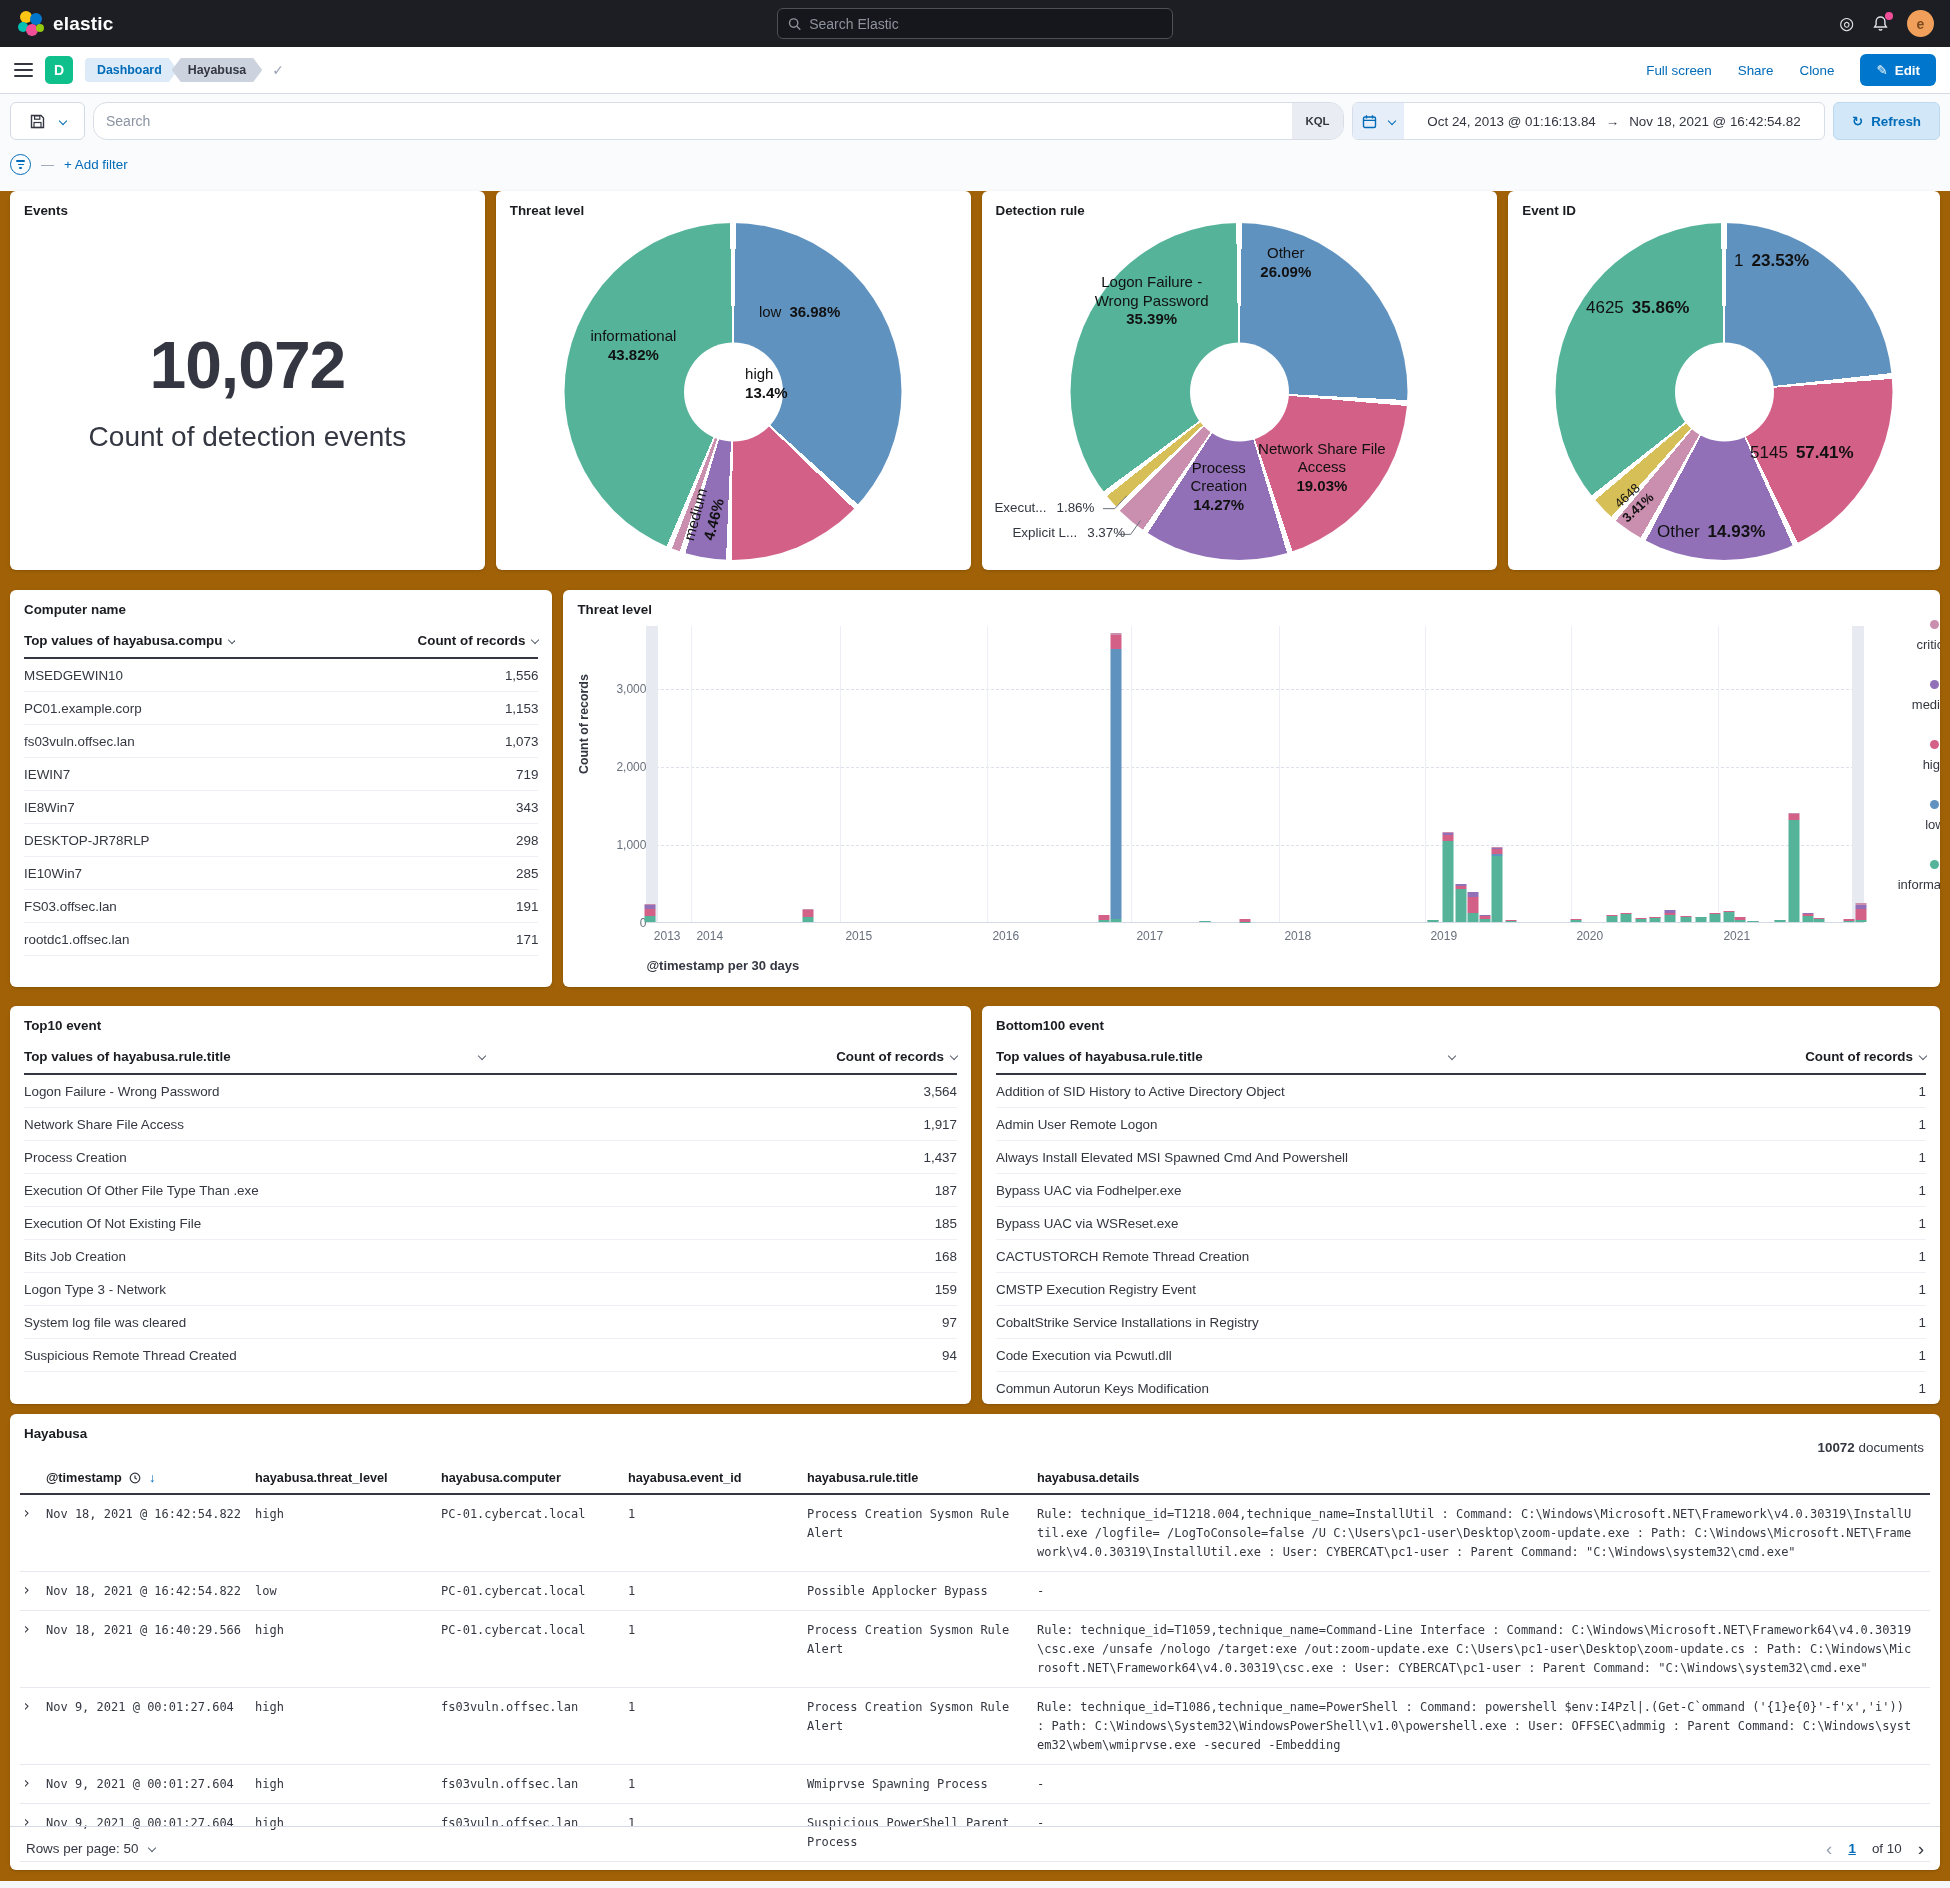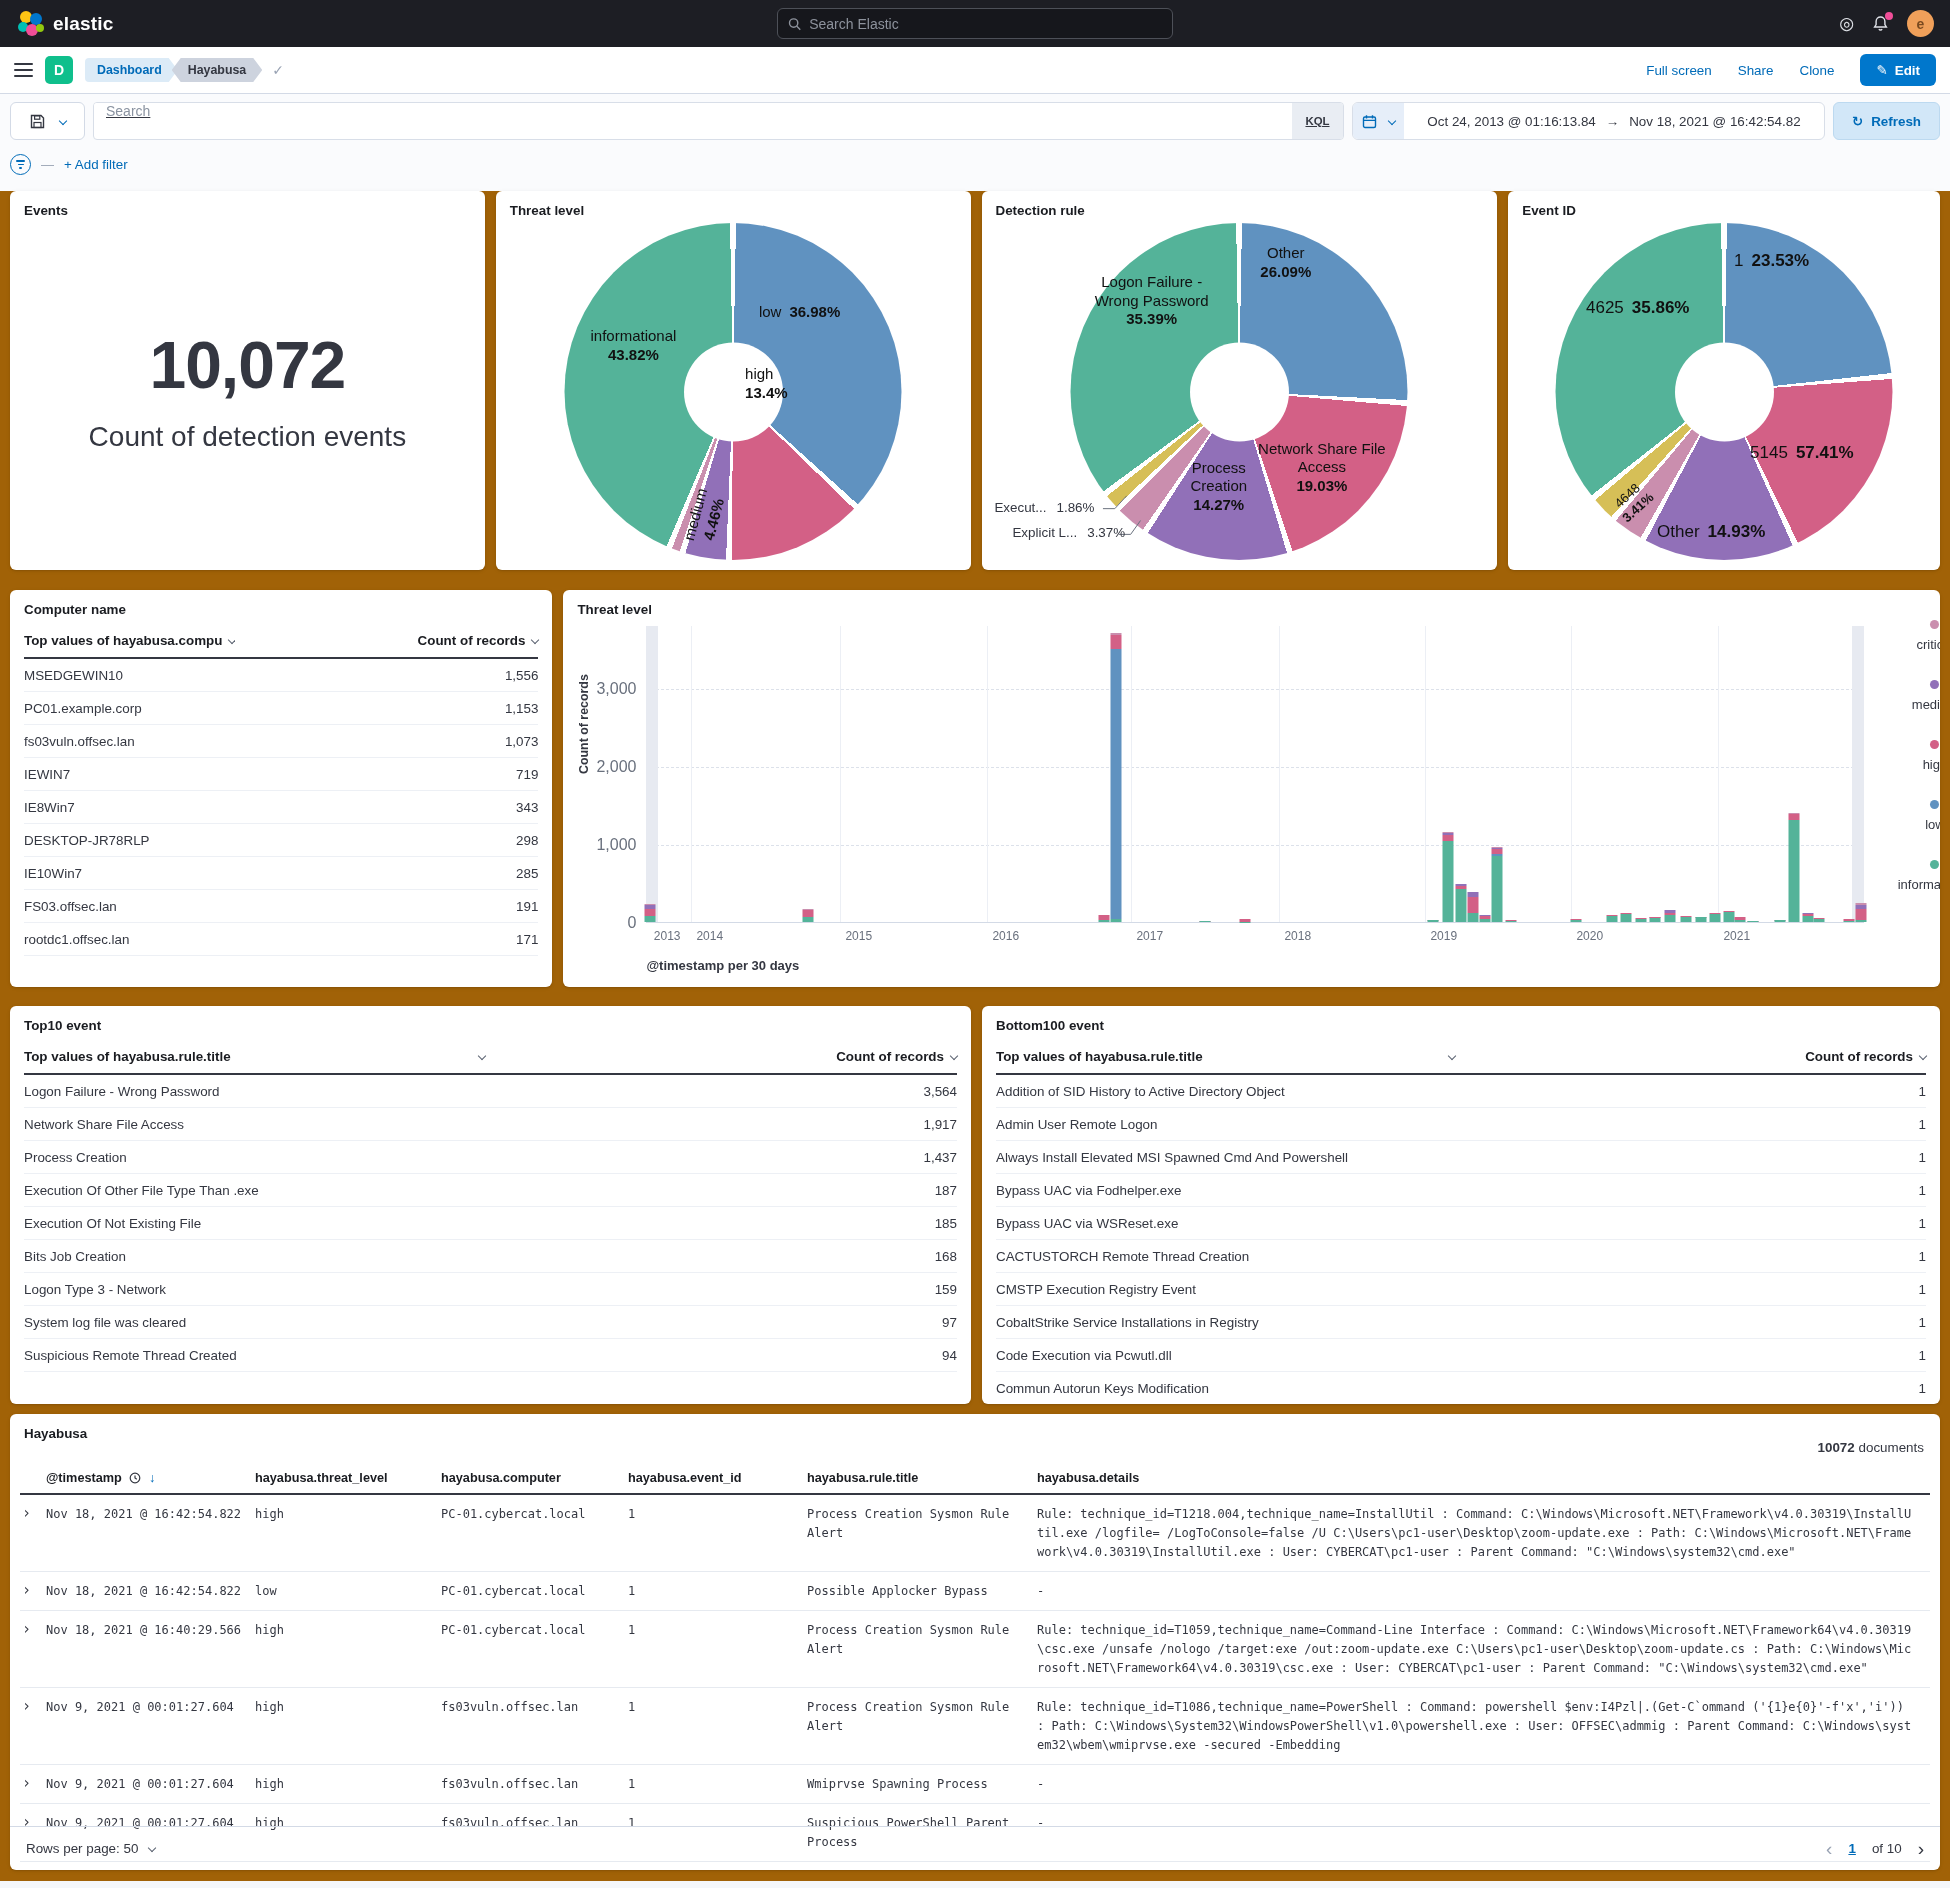--- a/index.html
+++ b/index.html
@@ -34,21 +34,21 @@
   .crumb-check { color:#98A2B3; font-size:14px; margin-left:10px; }
   .chrome-right { margin-left:auto; display:flex; align-items:center; gap:26px; }
   .chrome-link { color:#006BB8; font-size:13.4px; font-weight:500; }
   .btn-edit { background:#0077CC; color:#fff; border:none; border-radius:6px; height:32px; padding:0 16px;
     font-size:13.4px; font-weight:600; display:flex; align-items:center; gap:7px; font-family:inherit; }
 
   
   .querybar-wrap { background:#FAFBFD; padding:8px 10px 0; }
   .querybar { display:flex; align-items:stretch; gap:8px; height:38px; }
   .qb-save { width:75px; background:#fff; border:1px solid #D3DAE6; border-radius:6px; display:flex; align-items:center; justify-content:center; gap:8px; }
-  .qb-input { flex:1; background:#fff; border:1px solid #D8DEE8; border-radius:4px; display:flex; align-items:flex-start; overflow:hidden;text-decoration:underline; }
+  .qb-input { flex:1; background:#fff; border:1px solid #D8DEE8; border-radius:14px; display:flex; align-items:center; overflow:hidden; }
   .qb-input input { flex:1; border:none; outline:none; font-size:14px; padding:0 12px; font-family:inherit; color:#343741; }
   .qb-input input::placeholder { color:#8a93a1; }
   .kql { width:51px; align-self:stretch; background:#E9EDF3; display:flex; align-items:center; justify-content:center;
     font-size:11.4px; font-weight:700; color:#343741; }
   .dategroup { width:473px; background:#fff; border:1px solid #D8DEE8; border-radius:6px; display:flex; align-items:center; overflow:hidden; }
   .cal-btn { width:51px; align-self:stretch; background:#E6EEF9; display:flex; align-items:center; justify-content:center; gap:5px; }
   .dates { flex:1; display:flex; align-items:center; justify-content:center; gap:10px; font-size:13.4px; color:#343741; }
   .btn-refresh { width:107px; background:#D2E7F8; border:1px solid #bcd9f0; color:#006BB8; border-radius:6px;
     font-size:13.4px; font-weight:600; display:flex; align-items:center; justify-content:center; gap:8px; font-family:inherit; }
   .filterrow { background:#FAFBFD; padding:14px 10px 16px; display:flex; align-items:center; gap:10px; }
@@ -97,21 +97,21 @@
   .thead .midchev { position:absolute; left:48%; }
   .trow { display:flex; align-items:center; height:33px; border-bottom:1px solid #EDF0F5; font-size:13.4px; color:#343741; }
   .trow .right { margin-left:auto; }
 
   
   .hist-plot { position:absolute; left:83px; top:36px; width:1218px; height:297px; border-bottom:1px solid #D3DAE6; }
   .gridh { position:absolute; left:0; width:100%; border-top:1px dashed #DCE1EA; }
   .gridv { position:absolute; top:0; height:100%; border-left:1px solid #ECEFF5; }
   .endzone { position:absolute; top:0; height:100%; width:12px; background:#E7EAF1; }
   .bar { position:absolute; bottom:0; width:11px; display:flex; flex-direction:column-reverse; transform:translateX(-50%); }
-  .ytick { position:absolute; right:100%; margin-right:10px; transform:translateY(-50%); font-size:16px; color:#69707D; white-space:nowrap; }
+  .ytick { position:absolute; right:100%; transform:translateY(-50%); font-size:12px; color:#69707D; white-space:nowrap; }
   .xtick { position:absolute; top:100%; margin-top:7px; font-size:12px; color:#69707D; }
   .ylab { position:absolute; left:14px; top:184px; transform:rotate(-90deg); transform-origin:left top;
     font-size:12.4px; font-weight:700; color:#343741; }
   .xlab { position:absolute; left:83px; width:1218px; text-align:left; top:368px; font-size:13px; font-weight:700; color:#343741; }
   .legend { position:absolute; left:1314px; top:30px; display:flex; flex-direction:column; gap:9px; }
   .litem { display:flex; align-items:center; gap:8px; font-size:13px; color:#343741; width:115px;flex-direction:column; }
   .ldot { width:9px; height:9px; border-radius:50%; flex:0 0 auto; }
   .lgrip { margin-left:auto; display:grid; grid-template-columns:2.5px 2.5px; grid-auto-rows:2.5px; gap:1.8px; }
   .lgrip i { background:#98A2B3; }
 

